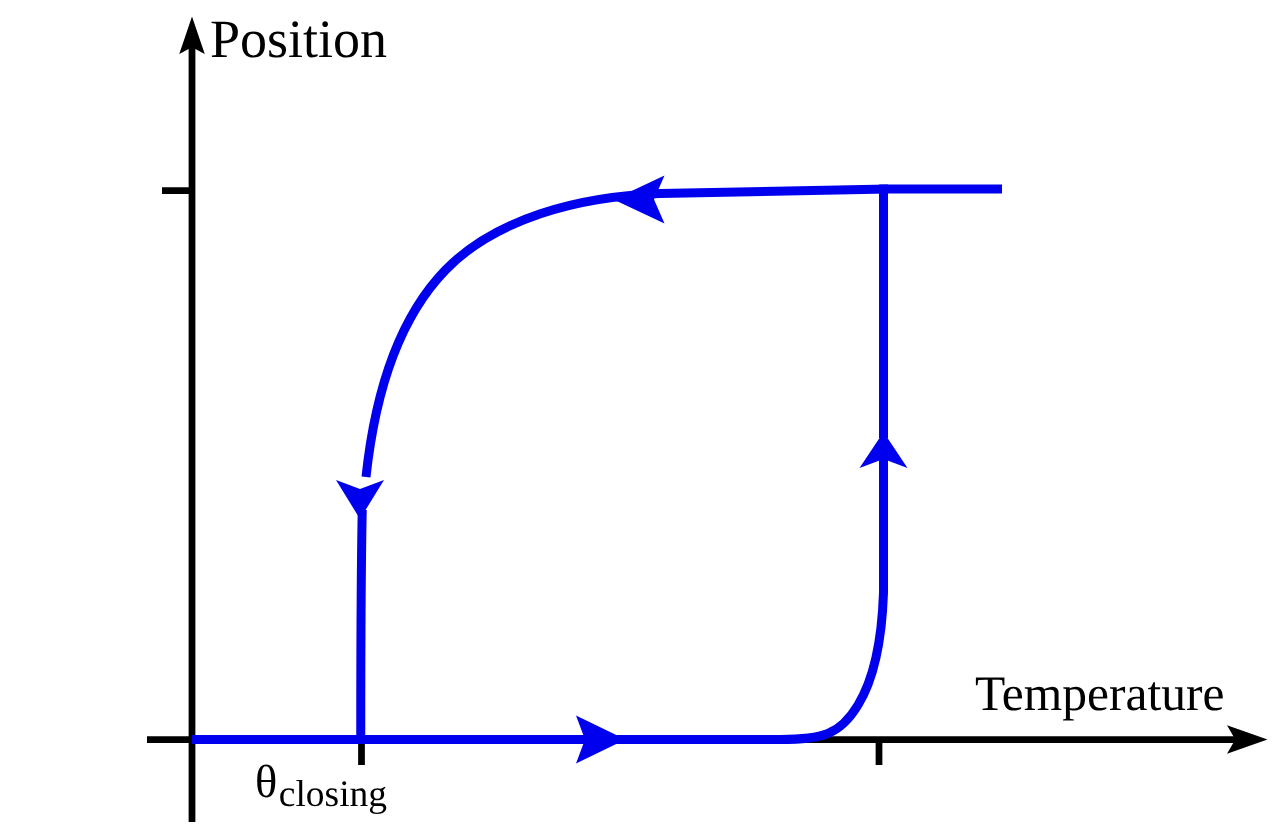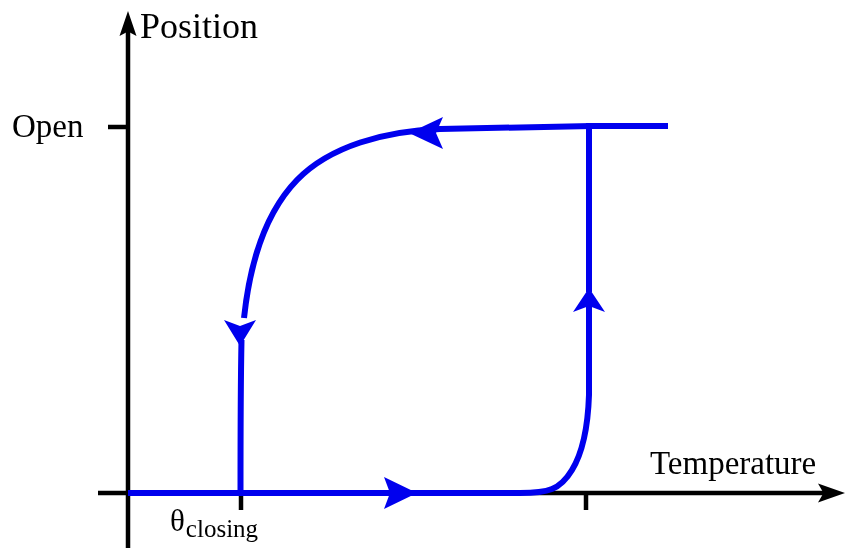--- a/index.html
+++ b/index.html
@@ -122,21 +122,20 @@
       <polygon points="409,133 443,117 436,133 443,149" fill="#0000ee"></polygon>
 
       <polygon points="240,346 224,320 240,326 256,320" fill="#0000ee"></polygon>
     </g>
   </svg>
 
   <div class="fig-label" id="label-position">Position</div>
 
   <div class="fig-label" id="label-temperature">Temperature</div>
 
-  <div class="fig-label" id="label-open">Open</div>
 
 
   <div class="fig-label theta-label" id="label-theta-closing">
     <span class="theta-sym">θ</span><span class="theta-sub">closing</span>
   </div>
 
 
 </div>
 
 </body></html>

